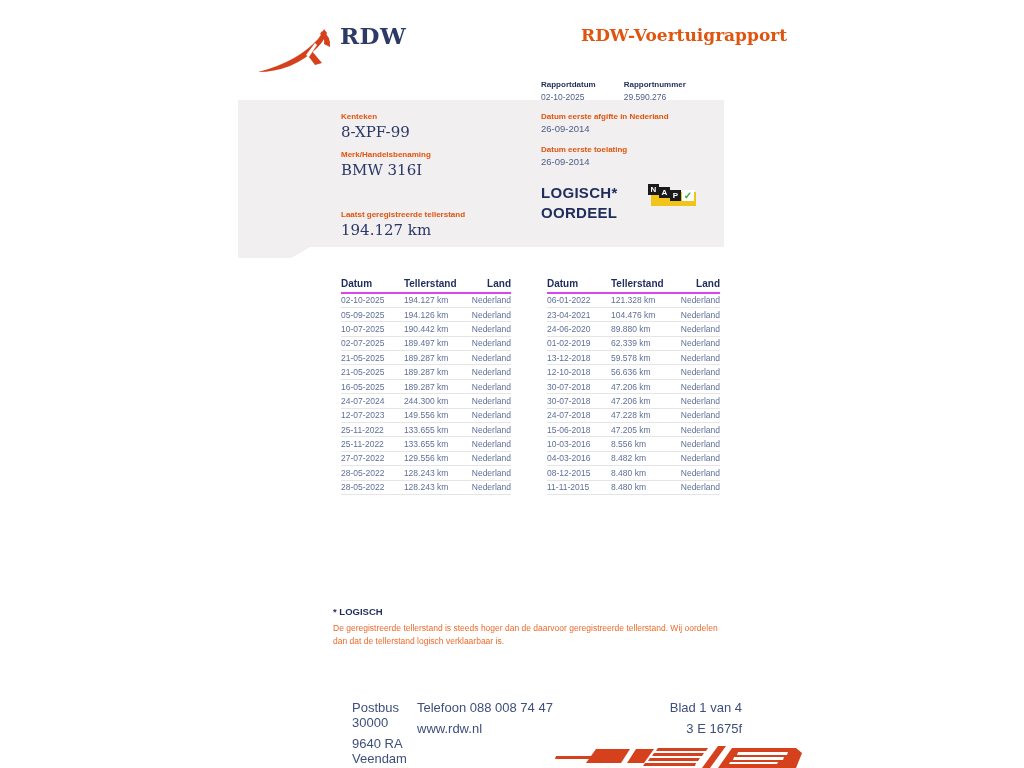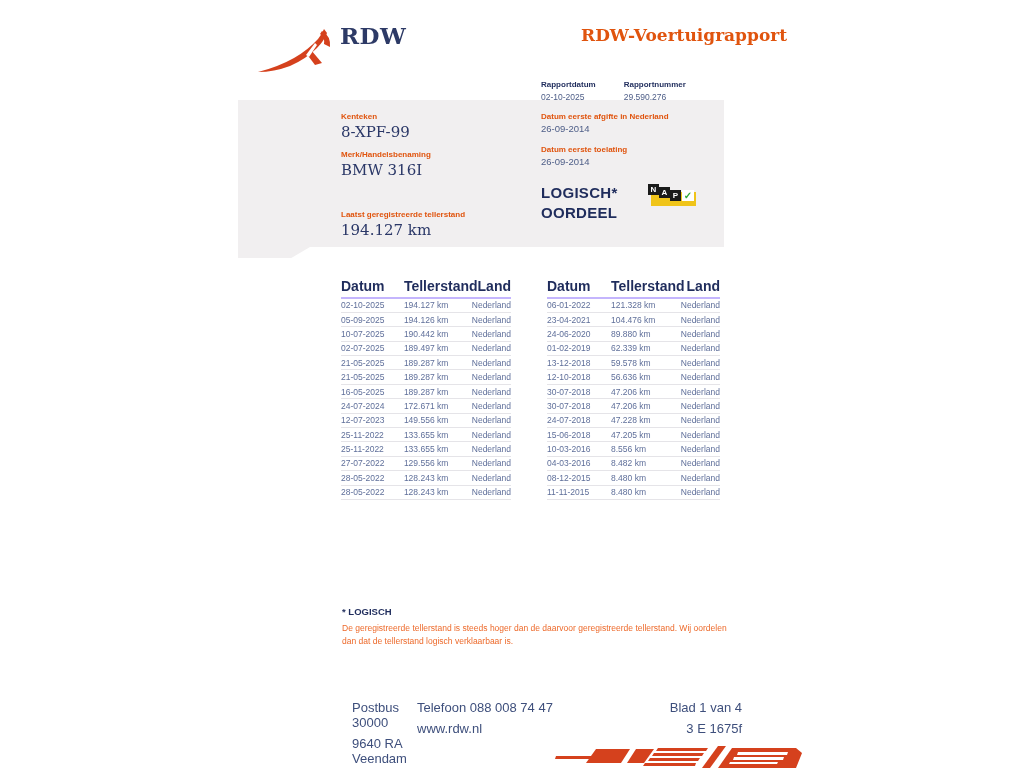--- a/index.html
+++ b/index.html
@@ -62,33 +62,33 @@
     position:absolute; width:12px; height:11px; background:#fff;
     color:#2ea836; font-size:10px; font-weight:bold; text-align:center; line-height:11px;
   }
 
   
   .tables-wrap { position:absolute; left:341px; top:277px; width:380px; }
   .tbl-title { font-size:9px; font-weight:bold; color:#e0540e; margin-bottom:4px; }
   .tbl-cols { display:flex; gap:36px; }
   table.meter { border-collapse:collapse; width:170px; table-layout:fixed; }
   table.meter th {
-    font-size:14px; font-weight:bold; color:#1f2c5c; text-align:left;
-    padding:1px 0 3px 0; border-bottom:2px solid #c4b5fd;
+    font-size:10px; font-weight:bold; color:#1f2c5c; text-align:left;
+    padding:1px 0 3px 0; border-bottom:2px solid #d946ef;
   }
   table.meter th:nth-child(2), table.meter td:nth-child(2) { text-align:left; }
   table.meter th:nth-child(3), table.meter td:nth-child(3) { text-align:right; }
   table.meter col.c1 { width:37%; } table.meter col.c2 { width:34%; } table.meter col.c3 { width:29%; }
   table.meter td {
     font-size:8.5px; color:#5f6f9a; height:14.4px;
     border-bottom:1px solid #e5e4e8; padding:0;
   }
 
   
-  .note { position:absolute; left:342px; top:606px; width:392px; }
+  .note { position:absolute; left:333px; top:606px; width:392px; }
   .note-title { font-size:9.5px; font-weight:bold; color:#1f2c5c; margin-bottom:5px; }
   .note-text { font-size:8.5px; color:#ed6a2b; line-height:13px; }
 
   
   .footer { position:absolute; left:352px; top:700px; width:390px; font-size:13px; color:#3e4f7c; }
   .footer .cols { display:flex; }
   .f-col1 { width:65px; }
   .f-col2 { width:180px; }
   .f-col3 { flex:1; text-align:right; }
   .footer div.line { margin-bottom:6px; }
@@ -198,21 +198,21 @@
               <td>189.287 km</td>
               <td>Nederland</td>
             </tr>
             <tr>
               <td>16-05-2025</td>
               <td>189.287 km</td>
               <td>Nederland</td>
             </tr>
             <tr>
               <td>24-07-2024</td>
-              <td>172.671 km</td>
+              <td>244.300 km</td>
               <td>Nederland</td>
             </tr>
             <tr>
               <td>12-07-2023</td>
               <td>149.556 km</td>
               <td>Nederland</td>
             </tr>
             <tr>
               <td>25-11-2022</td>
               <td>133.655 km</td>

